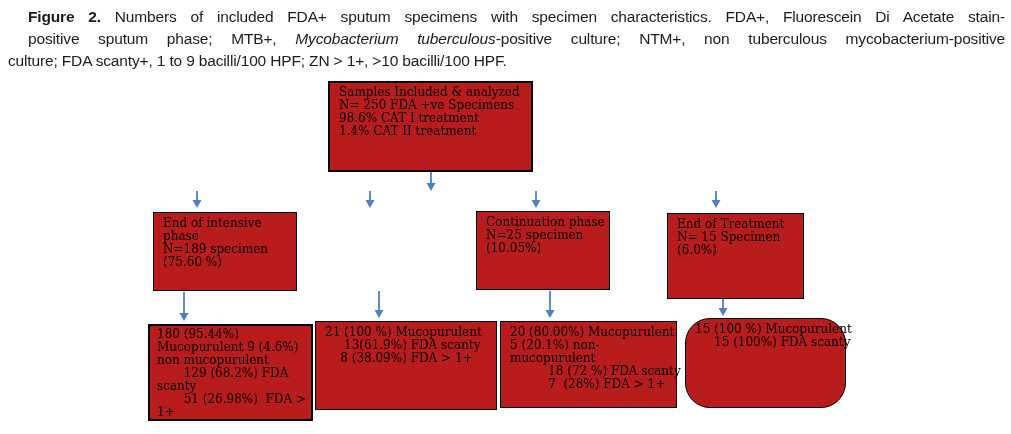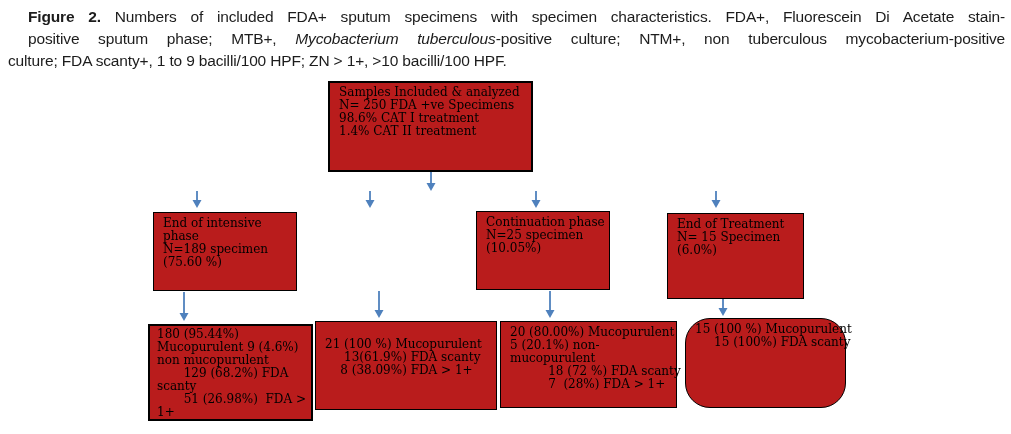--- a/index.html
+++ b/index.html
@@ -40,21 +40,21 @@
     font-size:12px;line-height:13px;
     white-space:pre;
     padding:3px 9px;
   }
   #root-box   {left:328px;top:81px; width:205px;height:91px;border-width:2px;padding-top:3px;}
   #phase1-box {left:153px;top:212px;width:144px;height:79px;padding-top:4px;}
   #phase2-box {left:307px;top:209px;width:136px;height:81px;border-width:2px;padding-top:4px;padding-left:8px;}
   #phase3-box {left:476px;top:211px;width:134px;height:79px;padding-top:4px;}
   #phase4-box {left:643px;top:213px;width:137px;height:86px;padding-top:4px;margin-left:24px;}
   #detail1-box{left:148px;top:324px;width:165px;height:97px;border-width:2.5px;padding:2px 7px;}
-  #detail2-box{left:315px;top:321px;width:182px;height:89px;padding-top:16px;}
+  #detail2-box{left:315px;top:321px;width:182px;height:89px;padding-top:4px;}
   #detail3-box{left:500px;top:321px;width:177px;height:87px;padding-top:4px;}
   #detail4-box{left:685px;top:318px;width:161px;height:90px;padding-top:4px;border-radius:25px;}
   
   svg.connectors{position:absolute;left:0;top:0;width:1011px;height:434px;pointer-events:none;}
   .al{stroke:var(--arrow);stroke-width:1.8;}
   .hl{stroke-width:2.2;}
   .ah{fill:var(--arrow);}
   .sA{stop-color:var(--arrow);}
   .sB{stop-color:var(--arrow-light);}
 </style>

